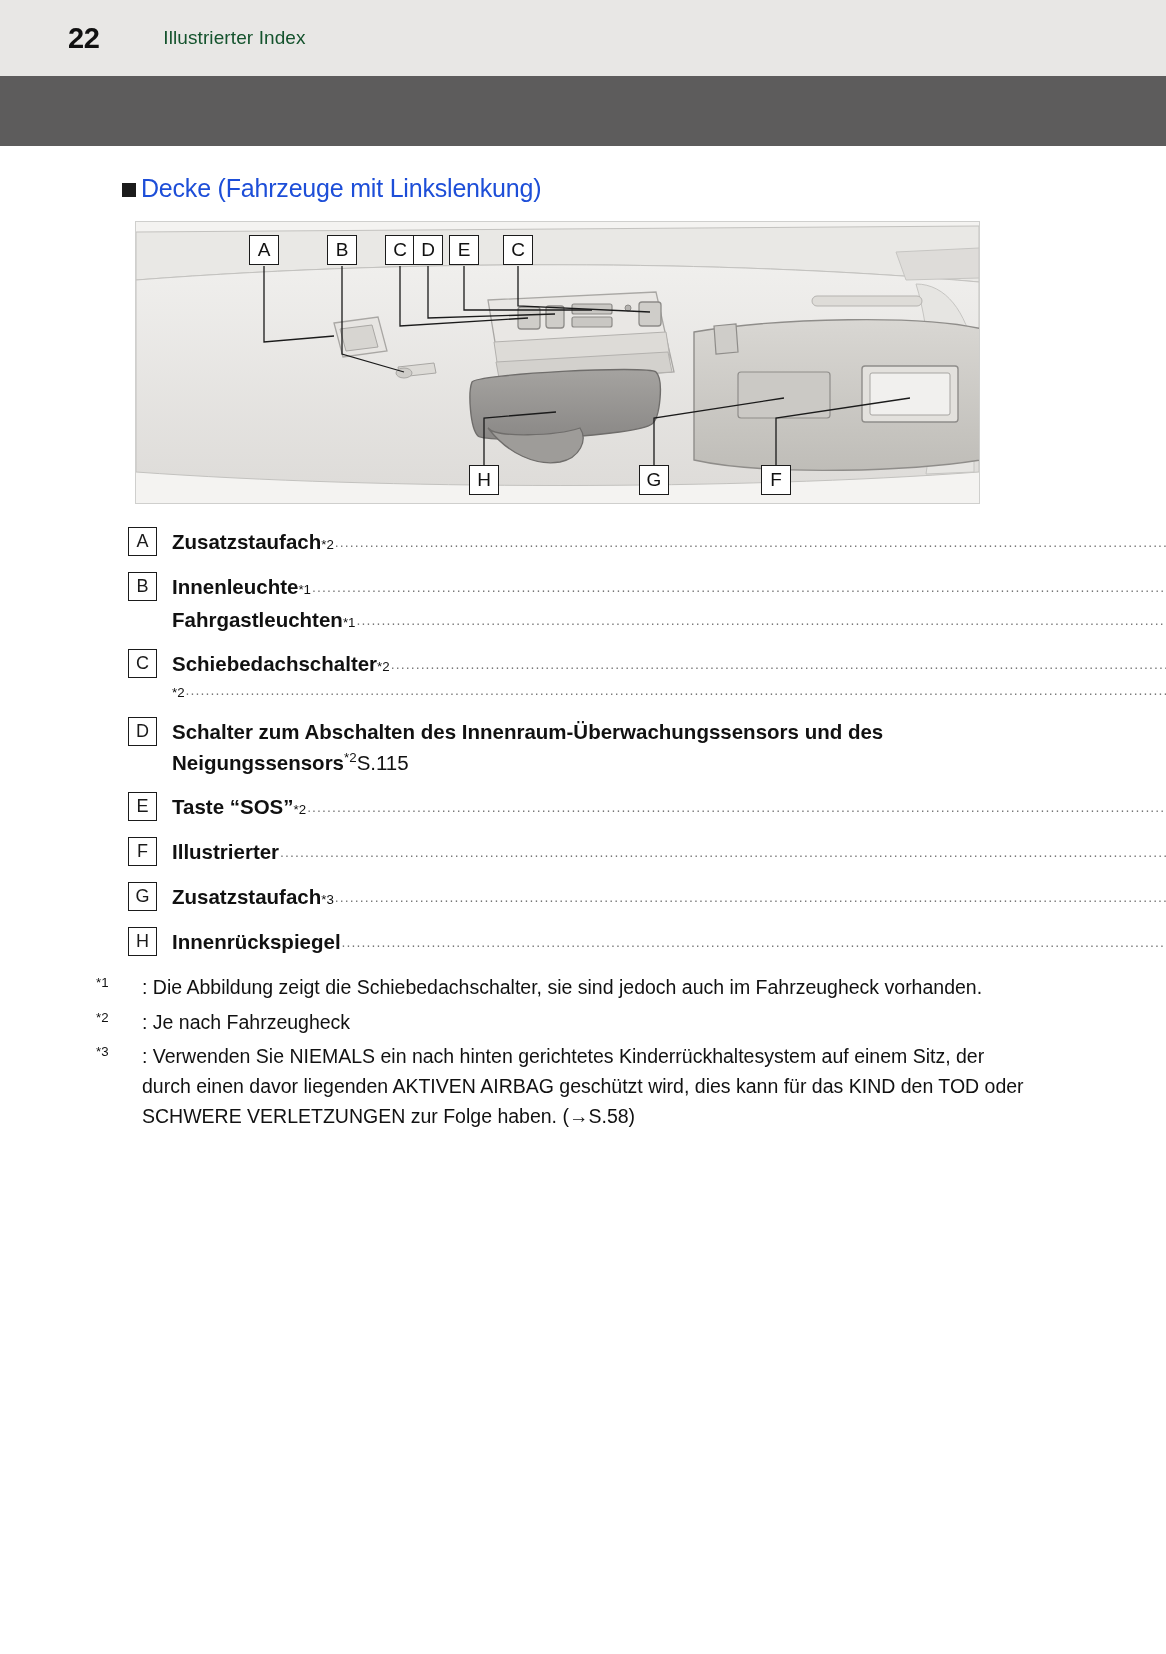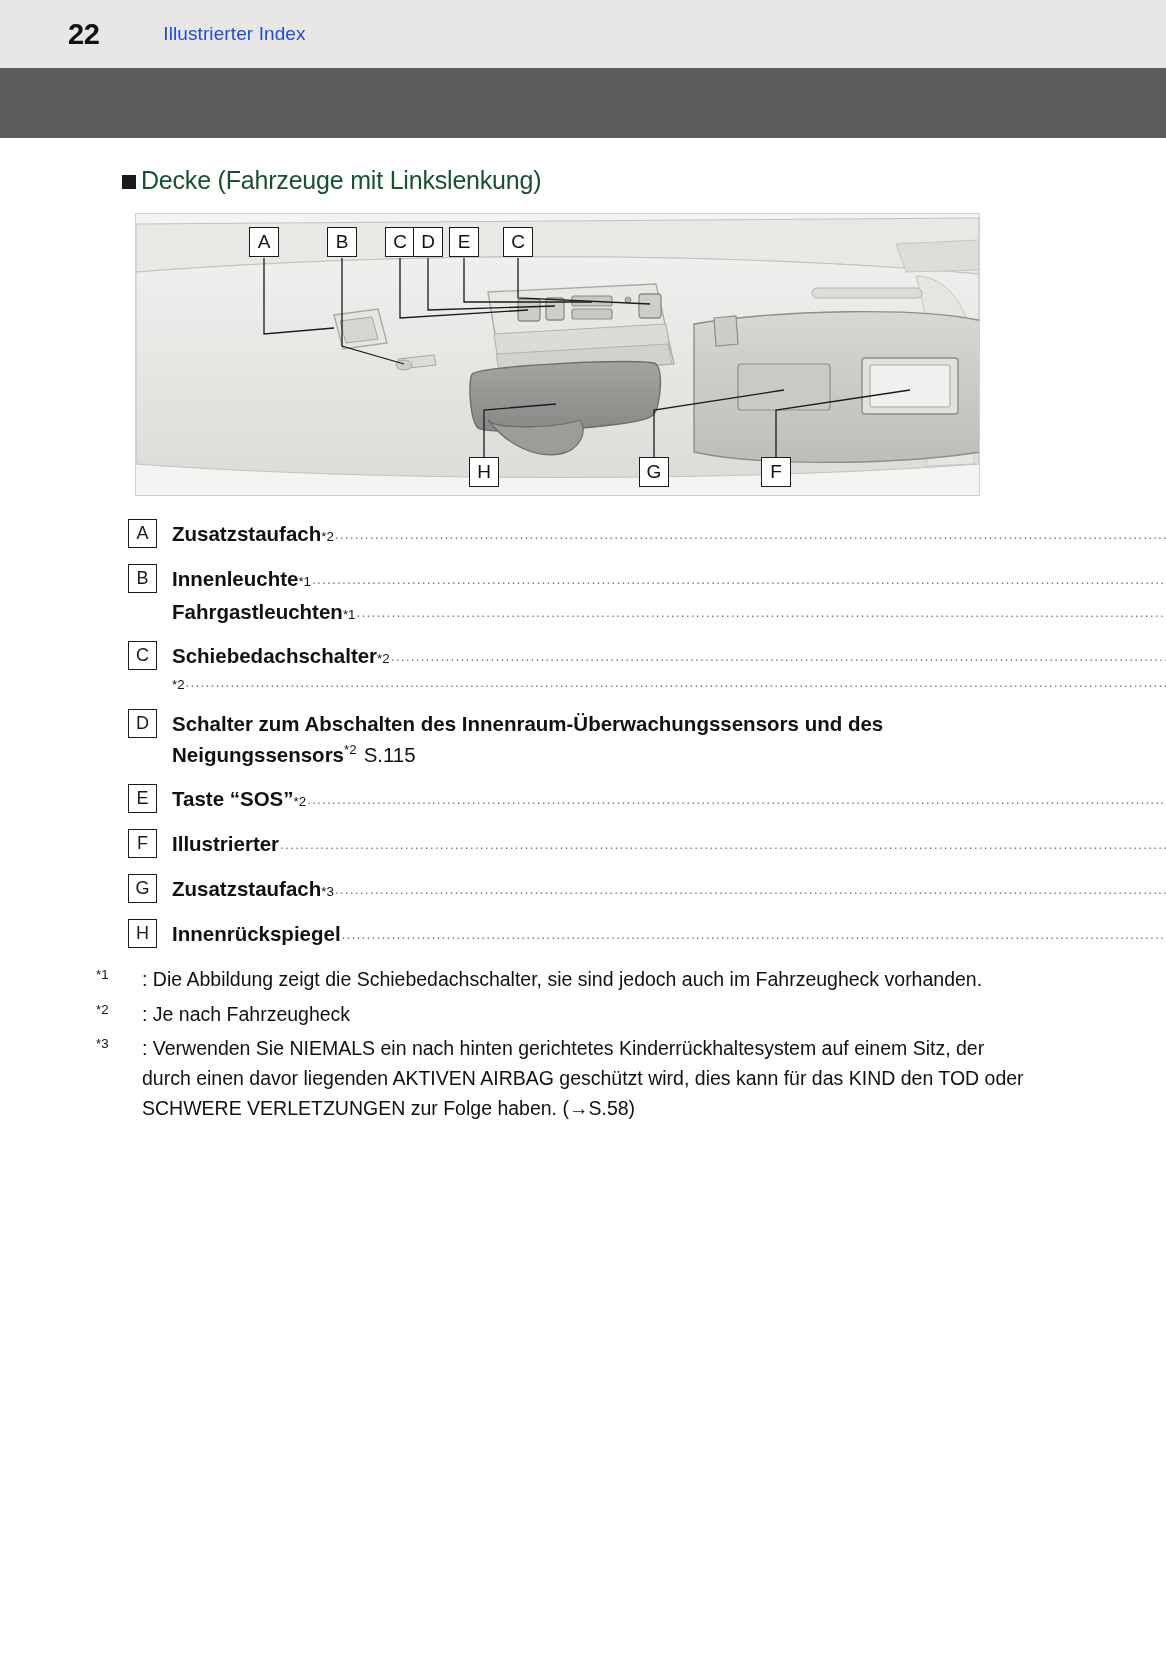--- a/index.html
+++ b/index.html
@@ -11,49 +11,49 @@
     height: 1654px;
     background: #ffffff;
     font-family: "Liberation Sans", sans-serif;
     color: #1a1a1a;
     position: relative;
     overflow: hidden;
   }
 
   
   .page-header {
-    height: 68px;
+    height: 76px;
     background: #e8e7e5;
     display: flex;
     align-items: center;
     padding: 0 0 0 68px;
     box-sizing: border-box;
   }
   .page-number {
     font-size: 29px;
     font-weight: bold;
     color: #111;
     letter-spacing: -0.5px;
   }
   .header-title {
     font-size: 19px;
-    color: #1d4ed8;
+    color: #14532d;
     margin-left: 64px;
     letter-spacing: 0.1px;
   }
   .dark-band {
     height: 70px;
     background: #5d5c5c;
   }
 
   
   .section-heading {
     margin: 28px 0 0 122px;
     font-size: 25px;
-    color: #14532d;
+    color: #1d4ed8;
     display: flex;
     align-items: center;
     letter-spacing: -0.2px;
   }
   .sq {
     width: 14px;
     height: 14px;
     background: #1b1b1b;
     display: inline-block;
     margin-right: 5px;
@@ -129,21 +129,21 @@
     flex: 1 1 auto;
     overflow: hidden;
     white-space: nowrap;
     color: #777;
     font-size: 14px;
     letter-spacing: 1.1px;
     margin: 0 1px;
     position: relative;
     top: -2px;
   }
-  .entry .pg { flex: 0 0 auto; margin-left: 7px; }
+  .entry .pg { flex: 0 0 auto; }
   .entry.wrap {
     white-space: normal;
     display: block;
     line-height: 1.55;
   }
   sup {
     font-size: 0.65em;
     vertical-align: super;
   }
 

